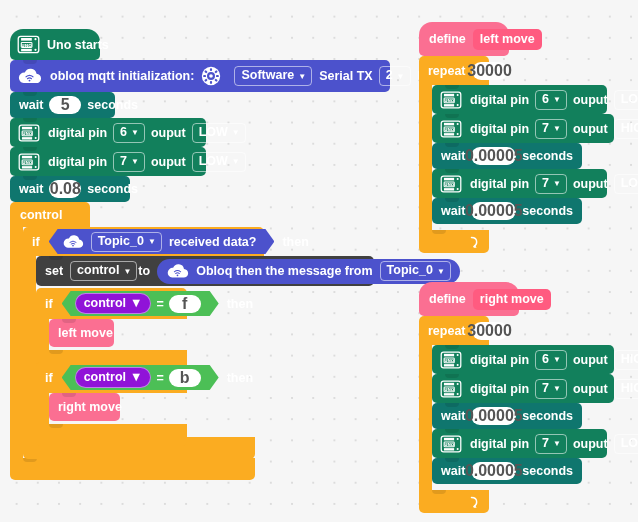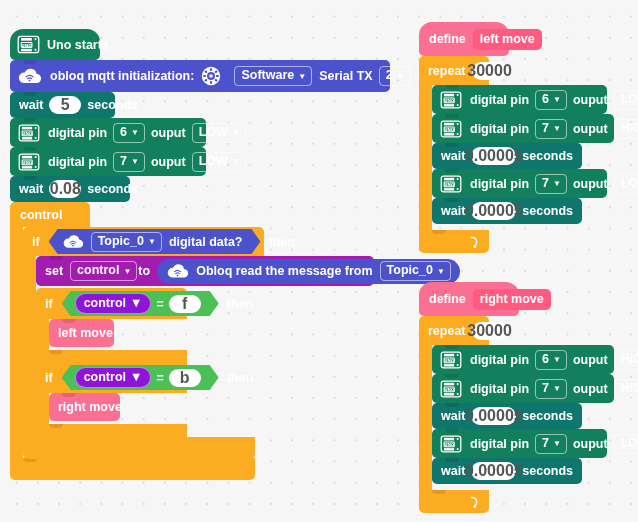--- a/index.html
+++ b/index.html
@@ -24,21 +24,21 @@
   
   .notch::before{content:"";position:absolute;top:0;left:13px;width:14px;height:4px;
       background:rgba(0,0,0,.10);border-radius:0 0 4px 4px;}
 
   
   .c-hat     {background:#12805c;}
   .c-uno     {background:#12805c;}
   .c-mqtt    {background:#4c52cc;}
   .c-wait    {background:#0f766e;}
   .c-ctrl    {background:#fbac21;}
-  .c-var     {background:#a21caf;}
+  .c-var     {background:#404040;}
   .c-bool    {background:#4cbf56;}
   .c-func    {background:#fb6f92;}
   .c-funcpill{background:#ff5b80;}
 
   
   .dd{display:inline-flex;align-items:center;gap:4px;border:1.3px solid rgba(255,255,255,.55);
       border-radius:4px;padding:1px 5px 2px 6px;font-size:12.5px;font-weight:bold;line-height:15px;}
   .dd .car{font-size:8px;line-height:8px;transform:translateY(1px);}
   .oval{display:inline-flex;align-items:center;justify-content:center;background:#fff;color:#555;
         border-radius:999px;padding:1px 9px 2px;font-size:16px;font-weight:bold;min-width:14px;line-height:15px;}
@@ -212,42 +212,42 @@
       <span class="hexwrap rt c-mqtt" style="margin-left:9px;height:25px;">
         <span class="ico" style="width:22px;height:16px;">
           <svg viewBox="0 0 34 24" width="22" height="16">
               <use href="#sym-cloud"></use>
             </svg>
         </span>
         <span class="dd" style="margin-left:7px">
           <span>Topic_0</span>
             <span class="car">▼</span>
         </span>
-        <span style="margin-left:7px">digital data?</span>
+        <span style="margin-left:7px">received data?</span>
       </span>
       <span style="margin-left:8px">then</span>
     </div>
     <div class="cb-spine c-ctrl" style="top:29px;height:181px;"></div>
     <div class="cb-bot c-ctrl" style="top:210px;width:232px;height:22px;"></div>
   </div>
 
   <div class="blk c-var rounded notch" style="left:36px;top:256px;width:338px;height:30px;padding:0 7px 0 9px;">
     <span>set</span>
     <span class="dd" style="margin-left:7px">
       <span>control</span>
         <span class="car">▼</span>
     </span>
     <span style="margin-left:1px">to</span>
     <span class="roundend c-mqtt" style="margin-left:7px;">
       <span class="ico" style="width:23px;height:17px;">
         <svg viewBox="0 0 34 24" width="23" height="17">
             <use href="#sym-cloud"></use>
           </svg>
       </span>
-      <span style="margin-left:7px">Obloq read the message from</span>
+      <span style="margin-left:7px">Obloq then the message from</span>
       <span class="dd" style="margin-left:7px">
         <span>Topic_0</span>
           <span class="car">▼</span>
       </span>
     </span>
   </div>
 
   <div class="cblock" style="left:36px;top:288px;">
     <div class="cb-top c-ctrl" style="width:151px;height:31px;padding:0 9px;">
       <span>if</span>

